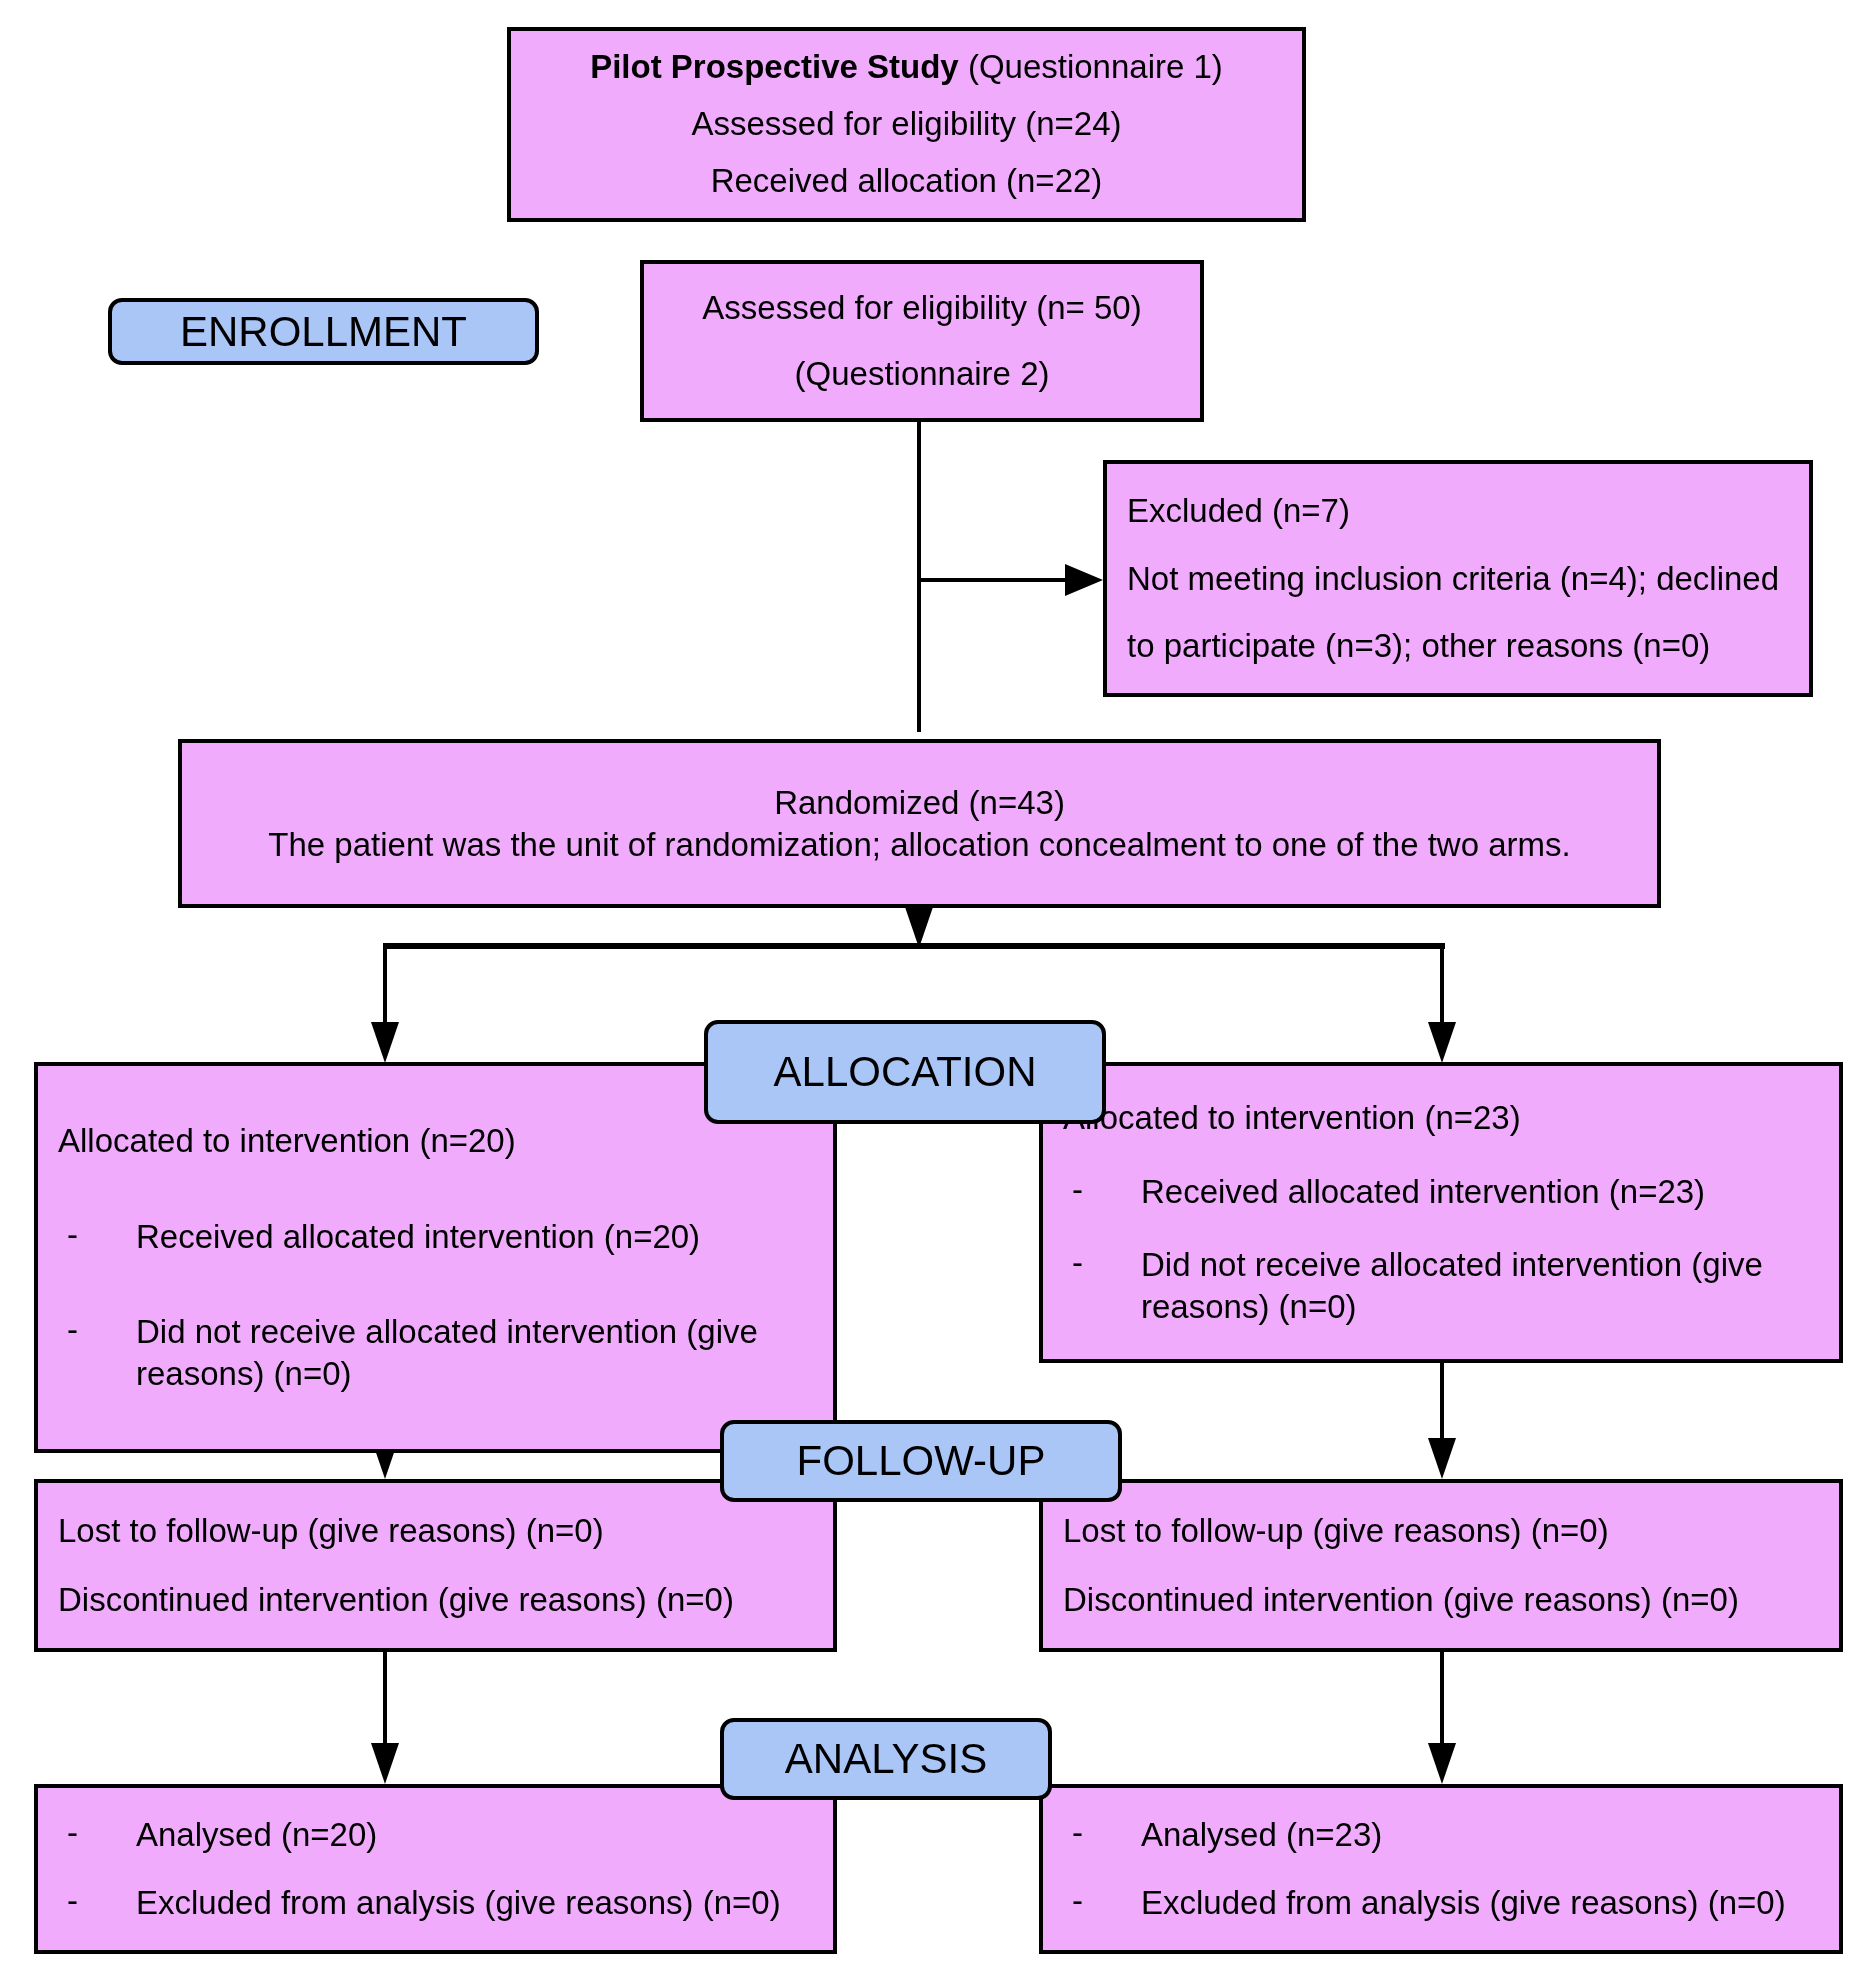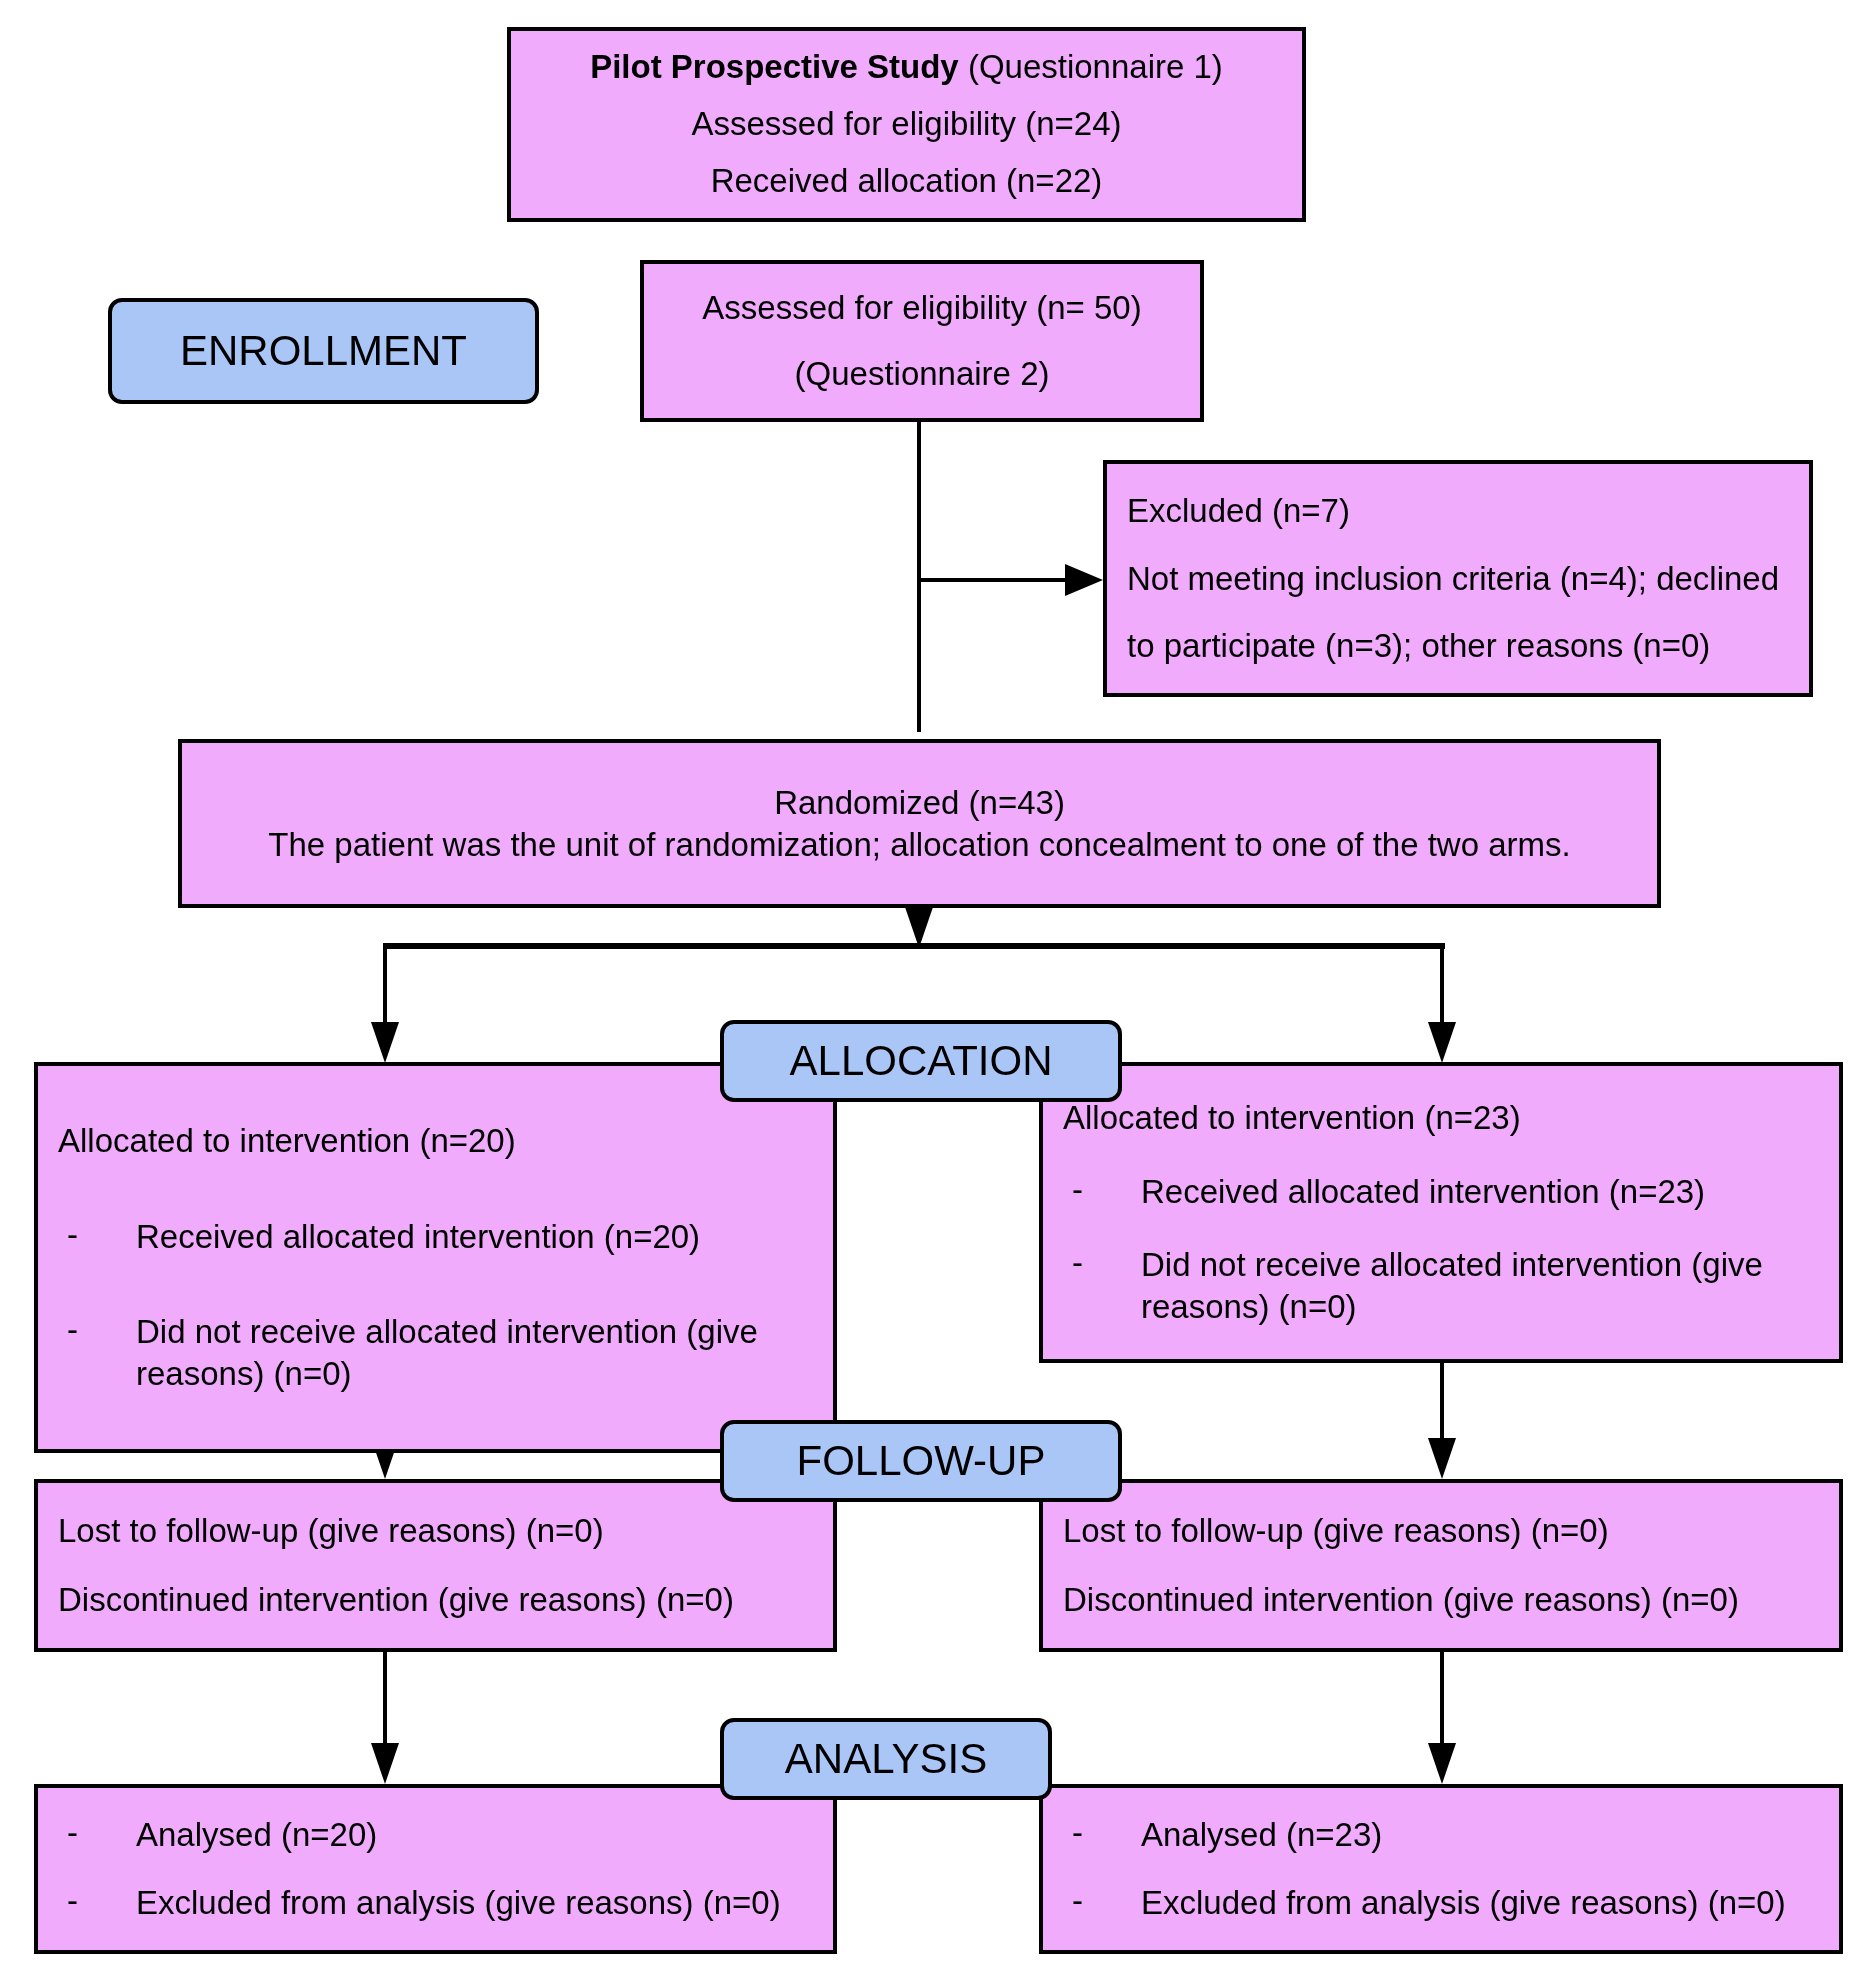--- a/index.html
+++ b/index.html
@@ -106,41 +106,41 @@
   <div class="ah-down" style="left:371px; top:1743px;"></div>
   <div class="vline" style="left:1440px; top:1651px; height:97px;"></div>
   <div class="ah-down" style="left:1428px; top:1743px;"></div>
 
   <div class="box centered" style="left:507px; top:26.6px; width:799px; height:195px;">
     <div class="line"><span class="bold">Pilot Prospective Study</span><span> (Questionnaire 1)</span></div>
     <div class="line">Assessed for eligibility (n=24)</div>
     <div class="line">Received allocation (n=22)</div>
   </div>
 
-  <div class="pill" style="left:108px; top:298px; width:431px; height:106px;justify-content:center;">
+  <div class="pill" style="left:108px; top:298px; width:431px; height:67px;justify-content:center;">
     <span>ENROLLMENT</span>
   </div>
 
   <div class="box centered" style="left:640px; top:260px; width:564px; height:162px;">
     <div class="line">Assessed for eligibility (n= 50)</div>
     <div class="line">(Questionnaire 2)</div>
   </div>
 
   <div class="box" style="left:1103px; top:460px; width:710px; height:237px;">
     <div class="line leftpad">Excluded (n=7)</div>
     <div class="line leftpad">Not meeting inclusion criteria (n=4); declined</div>
     <div class="line leftpad">to participate (n=3); other reasons (n=0)</div>
   </div>
 
   <div class="box centered" style="left:178px; top:739px; width:1483px; height:169px;justify-content:center;">
     <div class="line">Randomized (n=43)</div>
     <div class="line">The patient was the unit of randomization; allocation concealment to one of the two arms.</div>
   </div>
 
-  <div class="pill" style="left:720px; top:1020px; width:402px; height:82px;justify-content:center;">
+  <div class="pill" style="left:704px; top:1020px; width:402px; height:104px;justify-content:center;">
     <span>ALLOCATION</span>
   </div>
 
   <div class="box" style="left:34px; top:1062px; width:803px; height:391px;">
     <div class="line leftpad">Allocated to intervention (n=20)</div>
     <div class="bullet">
       <span class="dash">-</span>
       <span class="btext"><span class="line">Received allocated intervention (n=20)</span></span>
     </div>
     <div class="bullet">

